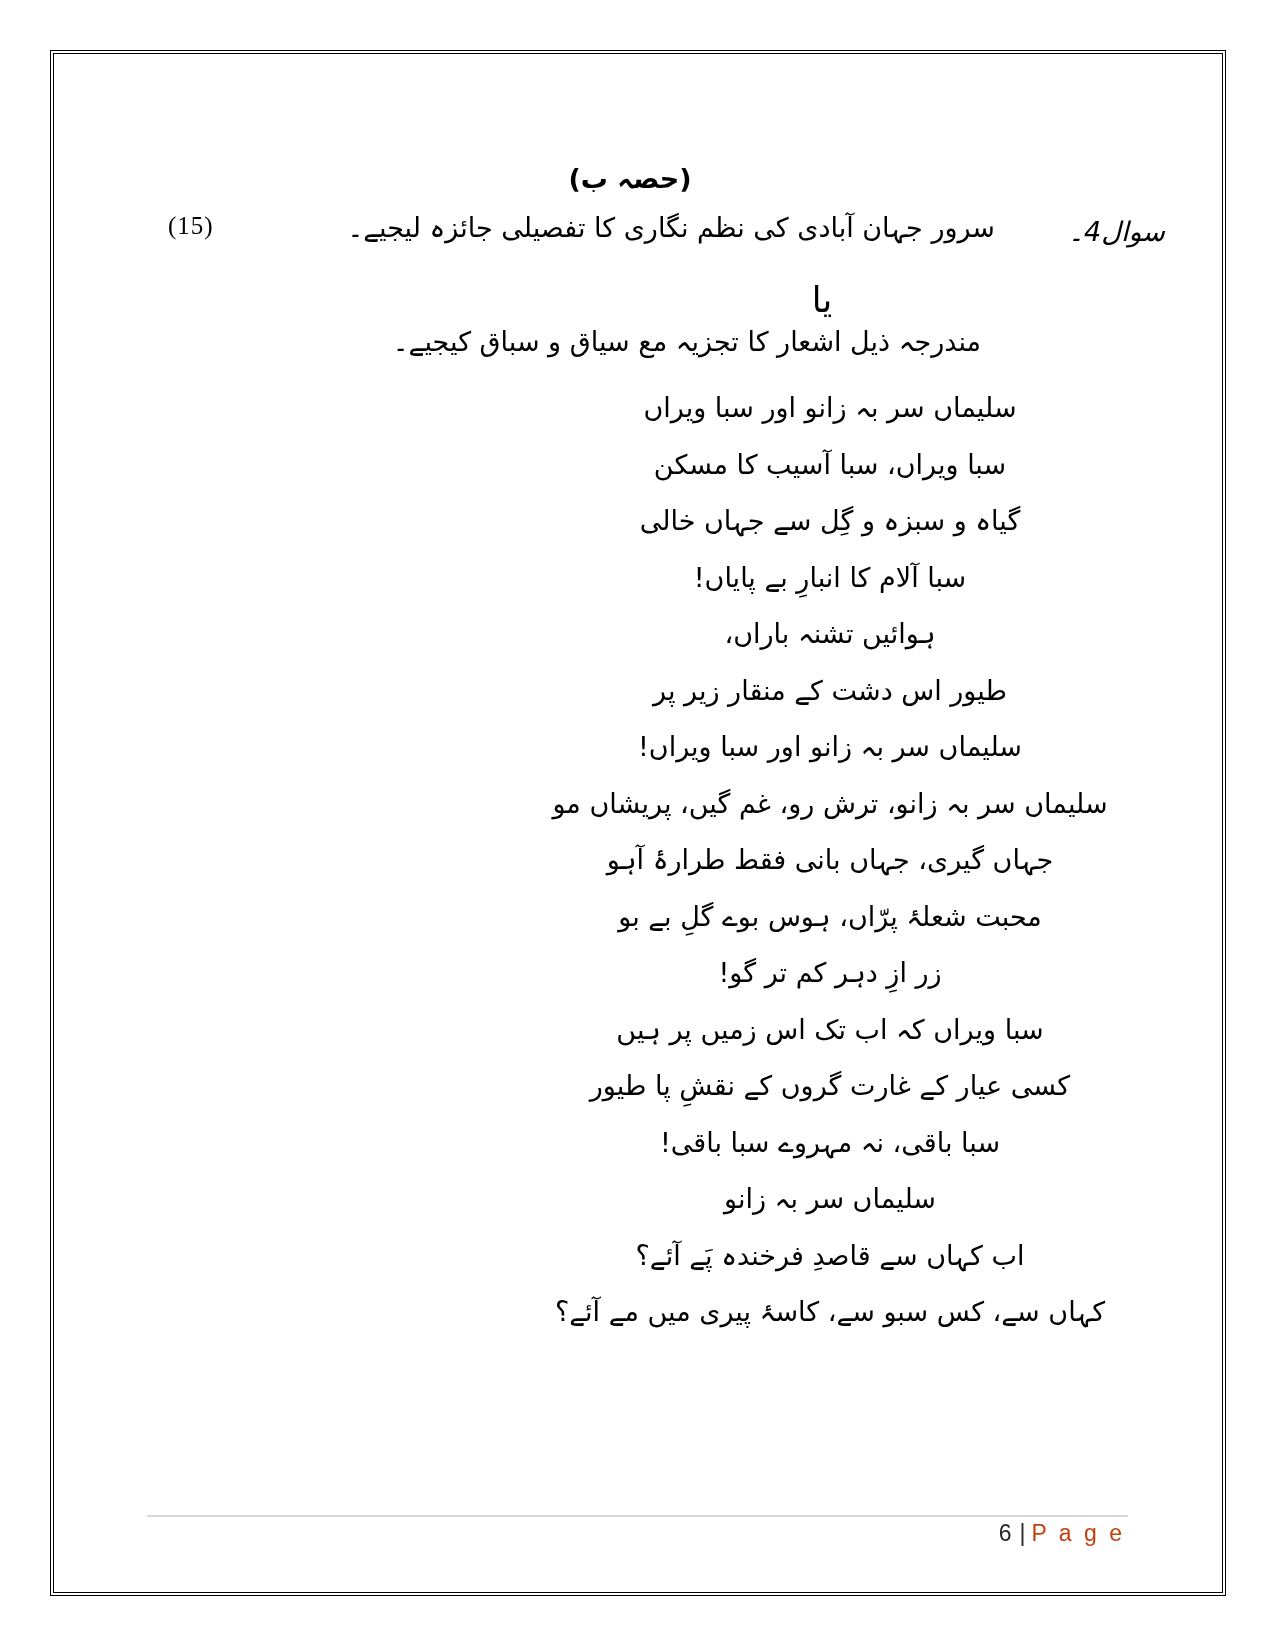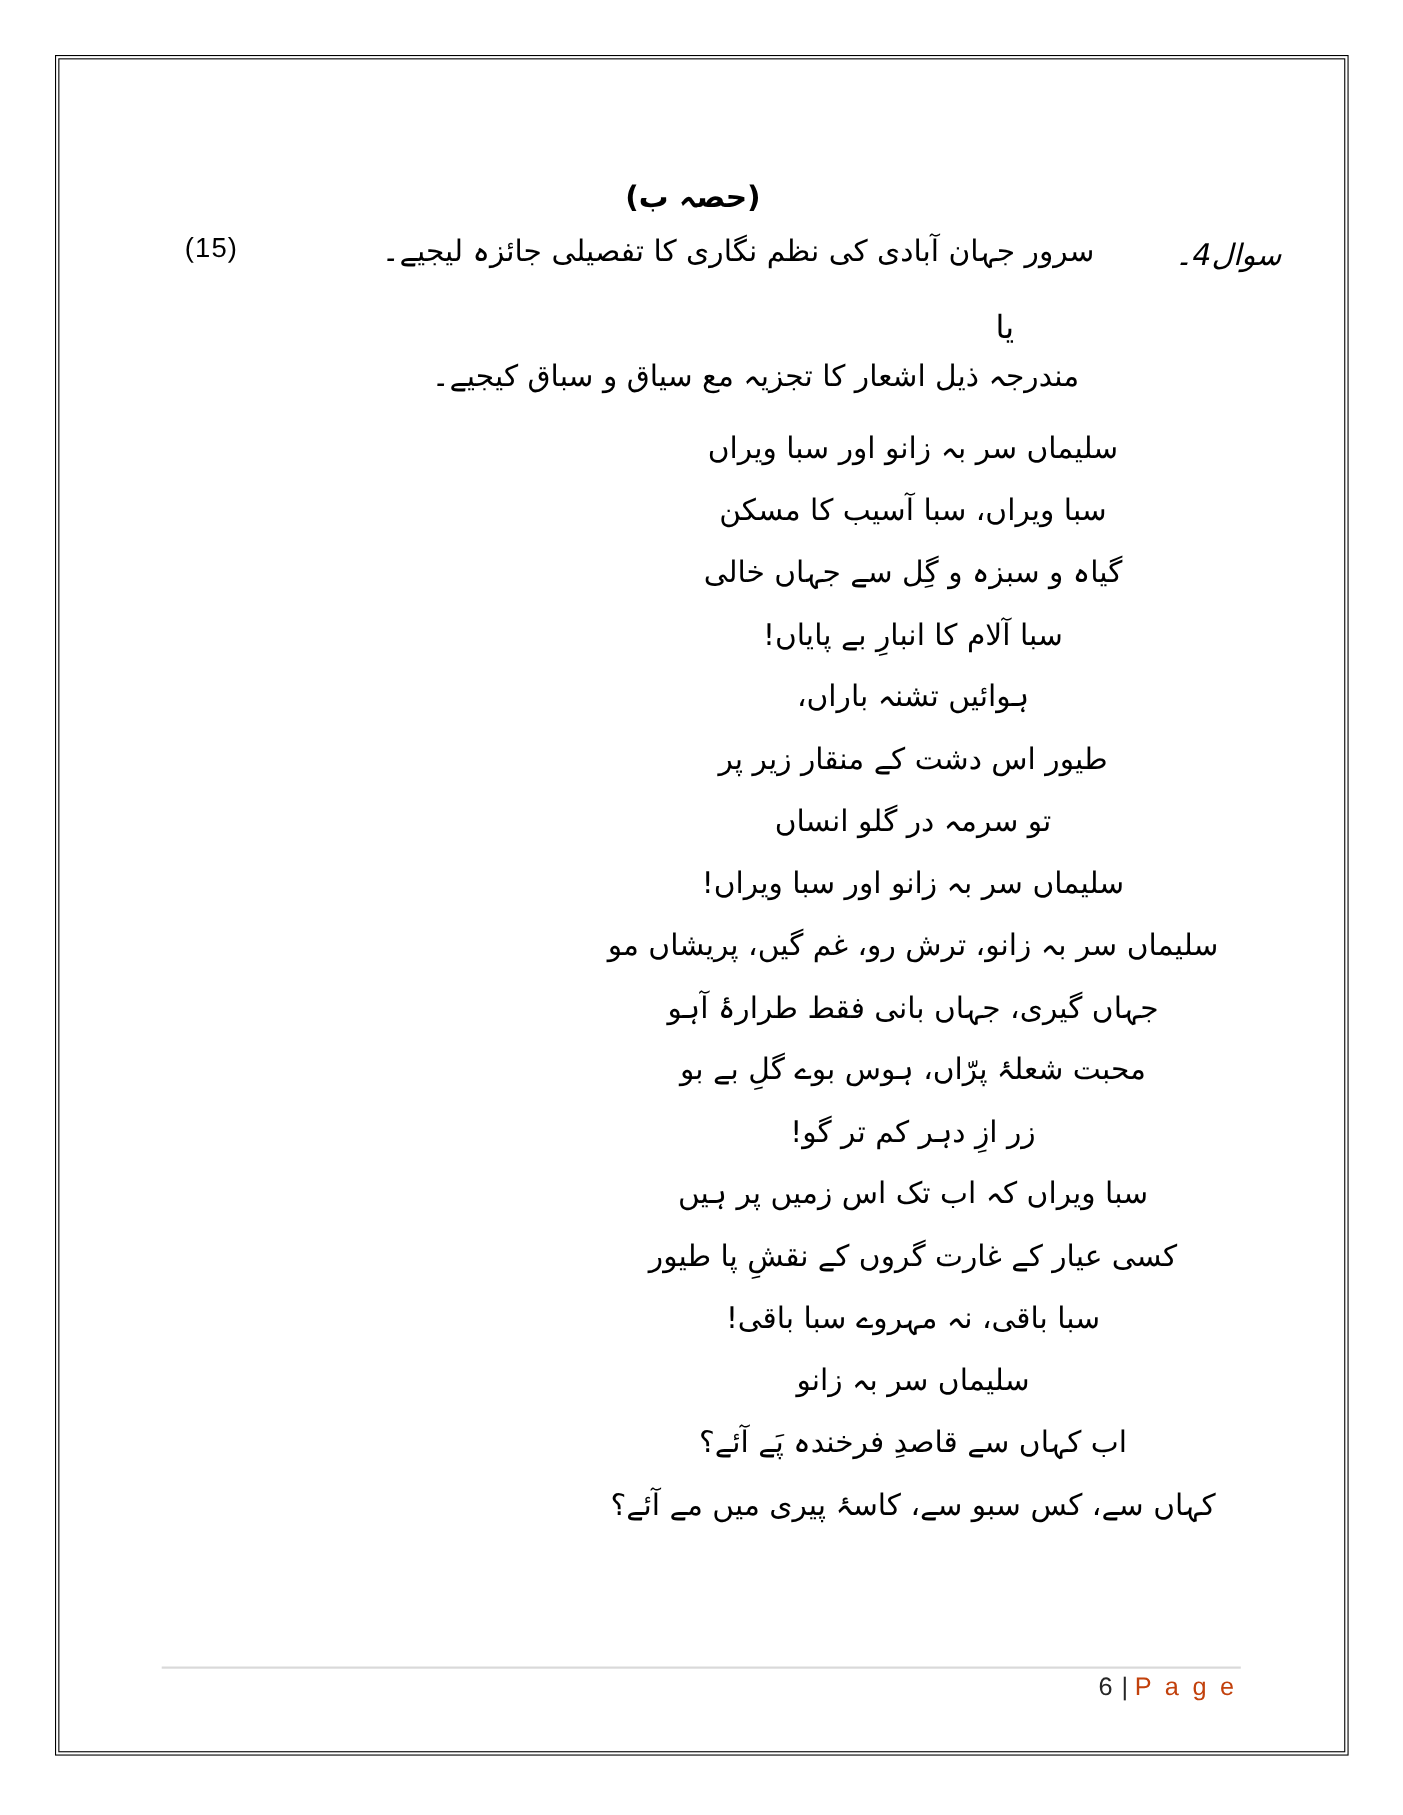--- a/index.html
+++ b/index.html
@@ -45,29 +45,29 @@
     font-style: italic;
   }
   .q-text {
     position: absolute;
     top: 212px; right: 280px;
     font-size: 27px;
   }
   .q-marks {
     position: absolute;
     top: 212px; left: 168px;
-    font-family: Liberation Sans, sans-serif;
+    font-family: Liberation Serif, serif;
     font-size: 25px;
     letter-spacing: 1px;
   }
   .or-sep {
     position: absolute;
     top: 280px; left: 722px; width: 200px;
-    text-align: right;
-    font-size: 29px;
+    text-align: center;
+    font-size: 35px;
   }
   .instruction {
     position: absolute;
     top: 326px; right: 294px;
     font-size: 27px;
   }
   .poem {
     position: absolute;
     top: 380px; left: 430px; width: 800px;
     text-align: center;
@@ -117,21 +117,20 @@
 
   <div class="instruction urdu">مندرجہ ذیل اشعار کا تجزیہ مع سیاق و سباق کیجیے۔</div>
 
   <div class="poem urdu">
       <div class="poem-line">سلیماں سر بہ زانو اور سبا ویراں</div>
       <div class="poem-line">سبا ویراں، سبا آسیب کا مسکن</div>
       <div class="poem-line">گیاہ و سبزہ و گِل سے جہاں خالی</div>
       <div class="poem-line">سبا آلام کا انبارِ بے پایاں!</div>
       <div class="poem-line">ہوائیں تشنہ باراں،</div>
       <div class="poem-line">طیور اس دشت کے منقار زیر پر</div>
-      <div class="poem-line">تو سرمہ در گلو انساں</div>
       <div class="poem-line">سلیماں سر بہ زانو اور سبا ویراں!</div>
       <div class="poem-line">سلیماں سر بہ زانو، ترش رو، غم گیں، پریشاں مو</div>
       <div class="poem-line">جہاں گیری، جہاں بانی فقط طرارۂ آہو</div>
       <div class="poem-line">محبت شعلۂ پرّاں، ہوس بوے گلِ بے بو</div>
       <div class="poem-line">زر ازِ دہر کم تر گو!</div>
       <div class="poem-line">سبا ویراں کہ اب تک اس زمیں پر ہیں</div>
       <div class="poem-line">کسی عیار کے غارت گروں کے نقشِ پا طیور</div>
       <div class="poem-line">سبا باقی، نہ مہروے سبا باقی!</div>
       <div class="poem-line">سلیماں سر بہ زانو</div>
       <div class="poem-line">اب کہاں سے قاصدِ فرخندہ پَے آئے؟</div>

